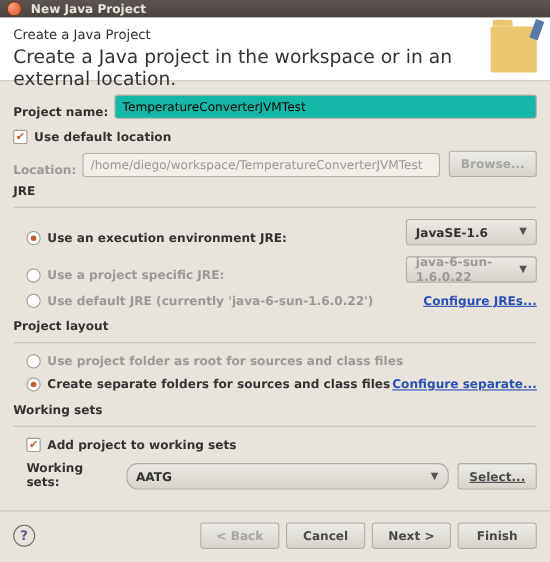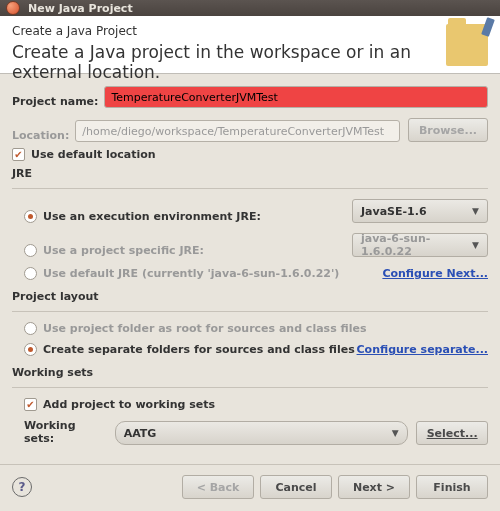--- a/index.html
+++ b/index.html
@@ -7,29 +7,29 @@
   .titlebar { background: linear-gradient(#5b5450,#4a433f); height: 16px; display: flex; align-items: center; padding: 0 6px; color: #e8e4dc; font-weight: bold; }
   .tb-close { width: 14px; height: 14px; border-radius: 7px; background: radial-gradient(circle at 30% 30%, #f7a07a, #d6522d); margin-right: 8px; border:1px solid #7a3a24; }
   .banner { background: #fff; height: 58px; display: flex; padding: 8px 12px 6px 12px; border-bottom: 1px solid #c0bdb7; }
   .banner-text { flex: 1; }
   .banner h1 { font-size: 12px; font-weight: normal; color: #333; margin-bottom: 4px; }
   .banner p { font-size: 17px; color: #333; }
   .content { padding: 12px 12px 6px 12px; }
   .row { display: flex; align-items: flex-end; margin-bottom: 10px; }
   label.lbl { font-size: 11px; color: #333; font-weight: bold; }
   label.lbl-dis { color: #999; font-weight: bold; }
-  .text-input { flex:1; background: #ef4444; border: 1px solid #b5b0a7; border-radius: 3px; padding: 3px 6px; font-size: 11px; height: 22px; }
+  .text-input { flex:1; background: #14b8a6; border: 1px solid #b5b0a7; border-radius: 3px; padding: 3px 6px; font-size: 11px; height: 22px; }
   .text-input[disabled]{ background:#f2efe9; color:#999; }
   .cb { width:13px; height:13px; margin-right:6px; border:1px solid #a09a90; border-radius:2px; background:#fff; display:inline-flex; align-items:center; justify-content:center;}
   .cb.checked::after{ content:"✔"; font-size:10px; color:#c05a2e; line-height:1; }
   .radio { width:13px; height:13px; border-radius:50%; border:1px solid #a09a90; margin-right:6px; background:#fff; display:inline-flex; align-items:center; justify-content:center;}
   .radio.selected::after{ content:""; width:5px; height:5px; border-radius:50%; background:#c05a2e; display:block;}
   .btn { background: linear-gradient(#ecebe7,#d8d4cc); border:1px solid #b2ada4; border-radius:3px; padding: 3px 10px; font-size:11px; font-weight:bold; color:#4a4a4a; height:24px; min-width:70px; text-align:center; }
   .btn[disabled]{ color:#a5a5a5; }
-  .combo { display:flex; align-items:center; justify-content:space-between; background: linear-gradient(#ebe9e4,#d7d3cb); border:1px solid #b2ada4; border-radius:3px; padding: 3px 8px; font-size:11px; height:24px; width:136px; font-weight:bold; color:#333;}
+  .combo { display:flex; align-items:center; justify-content:space-between; background: linear-gradient(#ebe9e4,#d7d3cb); border:1px solid #b2ada4; border-radius:3px; padding: 3px 8px; font-size:11px; height:24px; width:119px; font-weight:bold; color:#333;}
   .combo.disabled{ color:#999; }
   .combo .arrow{ font-size:9px; color:#555;}
   .combo-wide{ width:296px;border-radius:10px; }
   .group-title{ font-weight:bold; font-size:11px; color:#333; margin:6px 0 8px 0; }
   .divider{ height:1px; background:#c7c2b9; margin:4px 0 10px 0;}
   .link{ color:#2a4fb5; font-weight:bold; font-size:11px; text-decoration:underline; cursor:pointer;}
   .footer{ position:absolute; bottom:0; left:0; right:0; padding:10px 12px 12px 12px; display:flex; align-items:center; background:#e8e4dc; border-top:1px solid #c7c2b9;}
   .footer .help{ width:20px; height:20px; border-radius:10px; border:1.5px solid #6a6a6a; color:#5a5a8a; display:flex; align-items:center; justify-content:center; font-weight:bold; font-size:12px;}
   .footer .btn{ width:72px; margin-left:6px;}
   .indent{ padding-left:12px;}
@@ -55,28 +55,28 @@
 </div>
 
 <div class="content">
 
   <div class="row">
     <label class="lbl" style="margin-right:6px;">Project name:</label>
     <input class="text-input" type="text" value="TemperatureConverterJVMTest" style="">
   </div>
 
   <div class="row" style="margin-bottom:6px;">
+    <span class="cb checked"></span>
+    <label class="lbl">Use default location</label>
+  </div>
+
+  <div class="row" style="margin-bottom:6px;">
     <label class="lbl-dis" style="margin-right:6px;">Location:</label>
     <input class="text-input" type="text" disabled="" value="/home/diego/workspace/TemperatureConverterJVMTest" style="">
     <button class="btn" disabled="" style="margin-left:8px;">Browse...</button>
-  </div>
-
-  <div class="row" style="margin-bottom:6px;">
-    <span class="cb checked"></span>
-    <label class="lbl">Use default location</label>
   </div>
 
   <div class="group-title">JRE</div>
   <div class="divider"></div>
 
   <div class="indent jre-rows">
     <div class="row">
       <span class="radio selected"></span>
       <label class="lbl" style="flex:1;">Use an execution environment JRE:</label>
       <div class="combo">
@@ -88,21 +88,21 @@
       <span class="radio"></span>
       <label class="lbl-dis" style="flex:1; font-weight:bold;">Use a project specific JRE:</label>
       <div class="combo disabled">
         <span>java-6-sun-1.6.0.22</span>
         <span class="arrow">▼</span>
       </div>
     </div>
     <div class="row">
       <span class="radio"></span>
       <label class="lbl-dis" style="flex:1; font-weight:bold;">Use default JRE (currently 'java-6-sun-1.6.0.22')</label>
-      <span class="link">Configure Next...</span>
+      <span class="link">Configure JREs...</span>
     </div>
   </div>
 
   <div class="group-title">Project layout</div>
   <div class="divider"></div>
 
   <div class="indent">
     <div class="row" style="margin-bottom:8px;">
       <span class="radio"></span>
       <label class="lbl-dis" style="font-weight:bold;">Use project folder as root for sources and class files</label>

